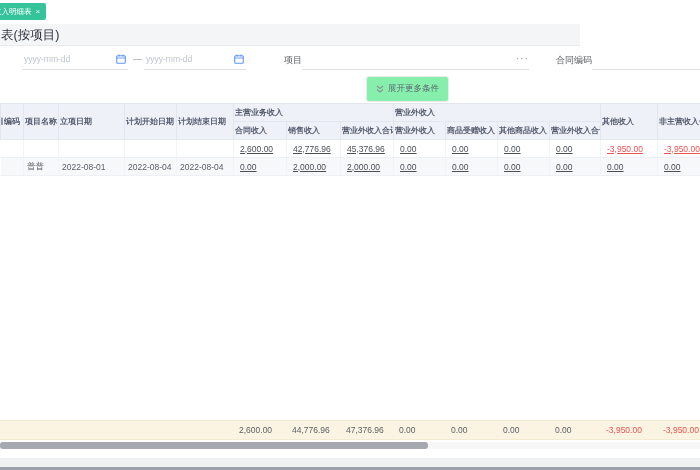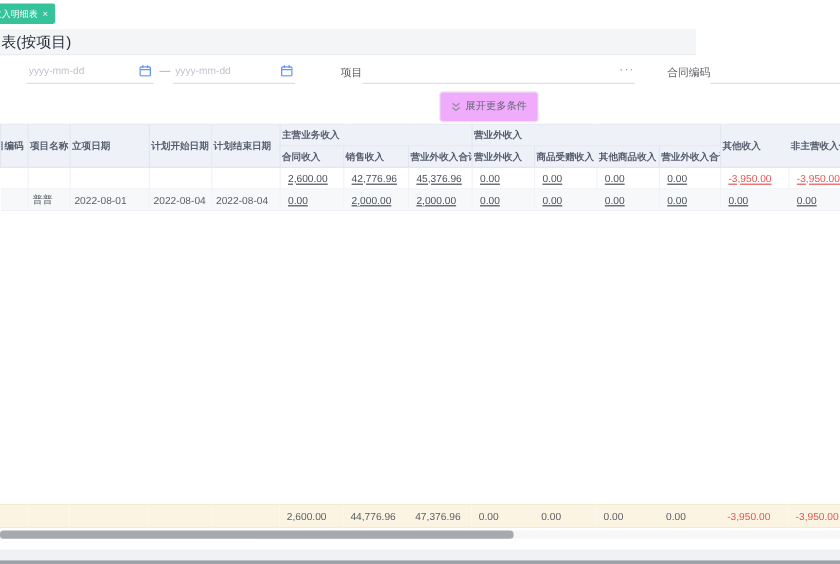--- a/index.html
+++ b/index.html
@@ -24,21 +24,21 @@
   .u-input { position:absolute; top:4px; height:20px; border-bottom:1px solid #dcdfe6; }
   .placeholder { position:absolute; left:2px; top:4px; font-size:8.5px; color:#bfc4cc; }
   .cal-icon { position:absolute; right:2px; top:4px; width:10px; height:10px; }
   .cal-icon svg { display:block; }
   .dash-sep { position:absolute; top:8px; font-size:9px; color:#9aa0a6; }
   .f-label { position:absolute; top:8px; font-size:9px; color:#606266; white-space:nowrap;font-family:Liberation Serif, serif; }
   .ellipsis { position:absolute; right:0; top:3px; font-size:10px; color:#9aa0a6; letter-spacing:1px; cursor:pointer; }
 
   
   .expand-btn { position:absolute; left:366px; top:76px; height:16px; display:flex; align-items:center;
-    gap:4px; padding:12px 9px; background:#f0abfc; border:1px solid #ececee; border-radius:3px;
+    gap:4px; padding:12px 9px; background:#86efac; border:1px solid #ececee; border-radius:3px;
     font-size:8.5px; color:#5f6672; cursor:pointer; }
   .chev { width:8px; height:9px; }
 
   
   .grid { position:absolute; left:0; top:103px; width:700px; height:73px; overflow:hidden; }
   table { border-collapse:collapse; table-layout:fixed; width:719px; }
   th { height:18px; background:#eef1f8; border:1px solid #e2e6ee; font-size:8px; font-weight:600;
     color:#555c6e; text-align:left; white-space:nowrap; overflow:hidden; padding:0 1px; }
   td { height:18px; font-size:8.5px; color:#5a5e66; border-bottom:1px solid #eef0f5;
     border-right:1px solid #f1f3f7; white-space:nowrap; overflow:hidden; padding:0 3px; }

